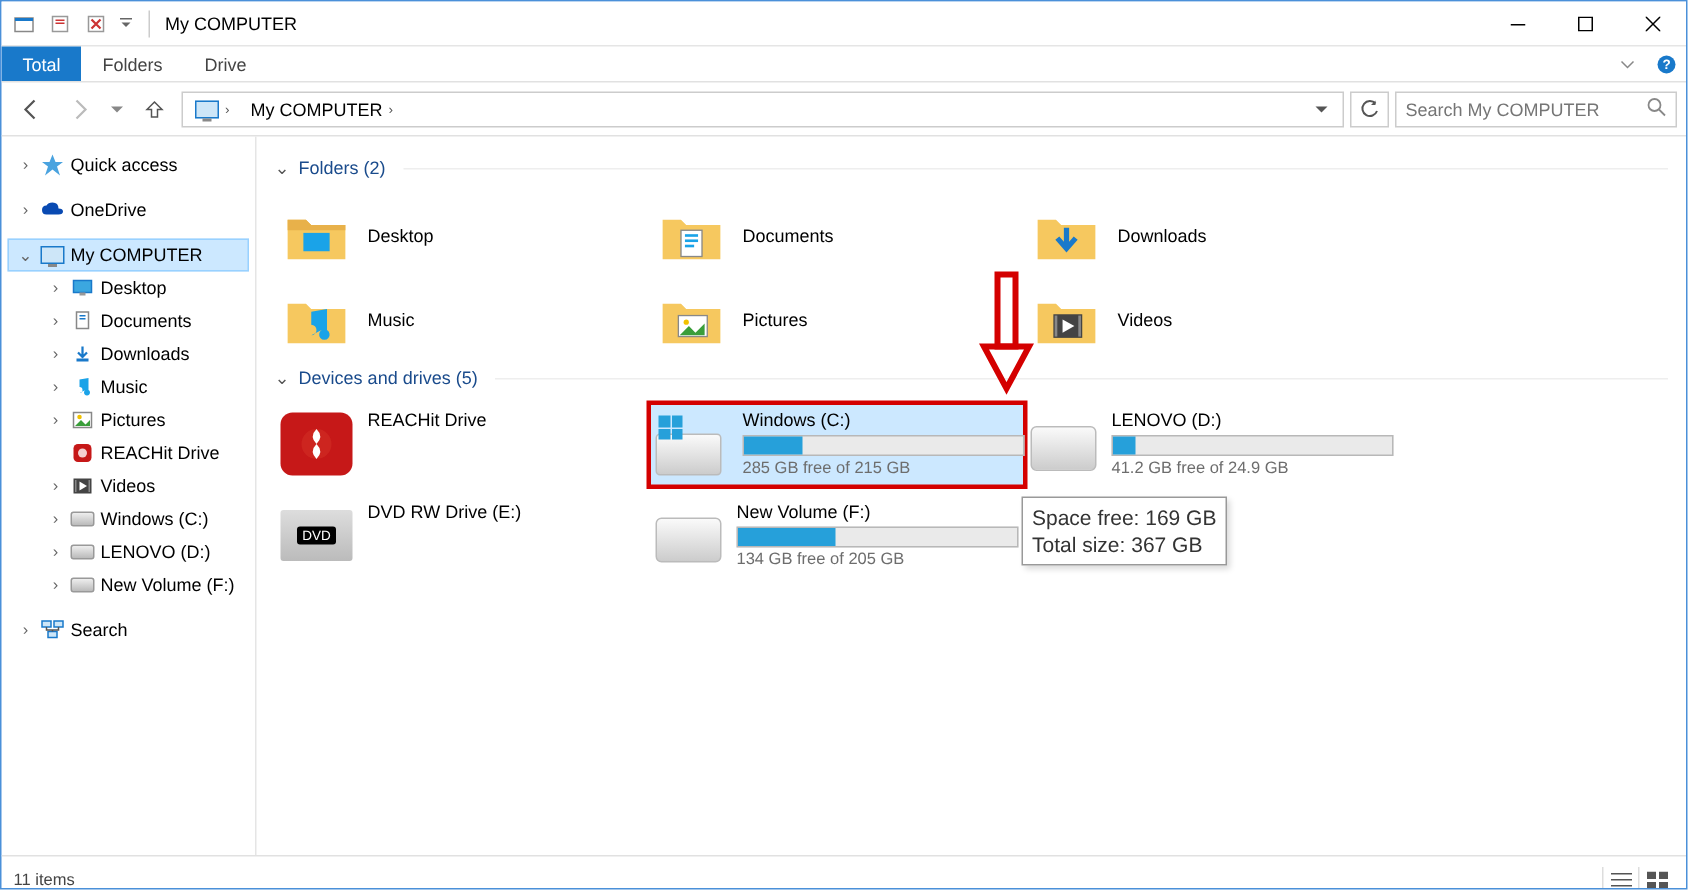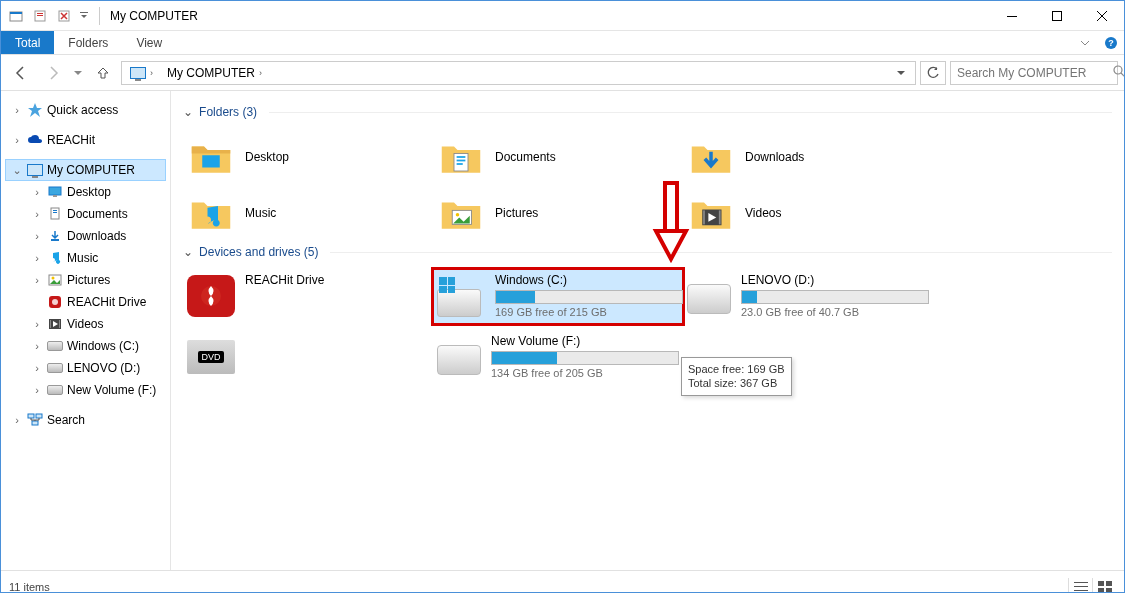--- a/index.html
+++ b/index.html
@@ -23,21 +23,21 @@
 
 .navbar { height: 36px; display: flex; align-items: center; gap: 4px; padding: 0 6px; border-bottom: 1px solid #e1e1e1; }
 .navbtn { width: 28px; height: 28px; display:flex; align-items:center; justify-content:center; color: #999; }
 .navbtn.active { color: #555; }
 .addressbar { flex: 1; height: 24px; border: 1px solid #ccc; display:flex; align-items:center; padding: 0 4px; gap: 6px; }
 .addressbar .crumb { display:flex; align-items:center; gap:4px; padding: 0 4px; }
 .addressbar .chev { color:#555; font-size:9px;}
 .addrspacer { flex:1;}
 .addrctl { width: 20px; height:22px; display:flex; align-items:center; justify-content:center; color:#555;}
 .refresh { width: 26px; height:24px; border:1px solid #ccc; display:flex; align-items:center; justify-content:center;}
-.searchbox { width: 168px; height:24px; border:1px solid #ccc; display:flex; align-items:center; padding:0 6px; color:#888;}
+.searchbox { width: 188px; height:24px; border:1px solid #ccc; display:flex; align-items:center; padding:0 6px; color:#888;}
 .searchbox input { border:none; outline:none; flex:1; font-size:12px; color:#333;}
 .searchbox .sicon { color:#888;}
 
 
 .body { display:flex; height: calc(100% - 30px - 24px - 36px - 22px); }
 .sidebar { width: 170px; border-right: 1px solid #e5e5e5; padding: 8px 4px; overflow:hidden;}
 .treeitem { display:flex; align-items:center; gap:4px; height:22px; padding-left: 6px; white-space:nowrap;}
 .treeitem.sub { padding-left: 26px; }
 .treeitem.selected { background: #cce8ff; border:1px solid #99d1ff; padding-left:5px;}
 .treeitem .exp { width:12px; text-align:center; color:#666; font-size:11px;}
@@ -65,21 +65,21 @@
 .reachit-box { width:48px; height:42px; background:#c61818; border-radius:8px; display:flex; align-items:center; justify-content:center;}
 .dvd-box { width:48px; height:34px; background: linear-gradient(#ddd,#bbb); border-radius:2px; display:flex; align-items:center; justify-content:center; position:relative;}
 .dvd-box .label { background:#000; color:#fff; font-size:9px; padding:1px 3px; border-radius:2px;}
 .hdd-box { width:44px; height:30px; background: linear-gradient(#fafafa,#ccc); border-radius:4px; border:1px solid #bbb; position:relative; margin-top:6px;}
 .win-c-icon { width:48px; height:42px; display:flex; align-items:flex-end; justify-content:flex-start; position:relative;}
 .win-c-icon .hdd { width:44px; height:28px; background: linear-gradient(#fafafa,#ccc); border-radius:3px; border:1px solid #bbb;}
 .win-c-icon .winflag { position:absolute; left:2px; top:2px; width:16px; height:16px; display:grid; grid-template-columns:1fr 1fr; grid-template-rows:1fr 1fr; gap:1px;}
 .win-c-icon .winflag div { background:#26a0da;}
 
 
-.tooltip { position:absolute; background:#fff; border:1px solid #999; padding:4px 6px; font-size:11px; line-height:1.3; box-shadow:2px 2px 4px rgba(0,0,0,.15); color:#333; white-space:nowrap;margin-top:26px;}
+.tooltip { position:absolute; background:#fff; border:1px solid #999; padding:4px 6px; font-size:14px; line-height:1.3; box-shadow:2px 2px 4px rgba(0,0,0,.15); color:#333; white-space:nowrap;}
 
 
 .red-arrow { position:absolute; }
 .red-arrow svg { overflow:visible;}
 
 
 .statusbar { height:22px; border-top:1px solid #e1e1e1; display:flex; align-items:center; padding:16px 8px; font-size:11px; color:#444;}
 .statusbar .sspacer { flex:1;}
 .statusbar .viewbtn { width:24px; height:18px; display:flex; align-items:center; justify-content:center; border-left:1px solid #ddd; color:#555;}
 
@@ -138,21 +138,21 @@
   <div class="ctl close">
       <svg width="10" height="10">
         <path d="M0 0 L10 10 M10 0 L0 10" stroke="#000" stroke-width="1"></path>
       </svg>
     </div>
 </div>
 
 <div class="ribbon">
   <div class="file-tab">Total</div>
   <div class="tab">Folders</div>
-  <div class="tab">View</div>
+  <div class="tab">Drive</div>
   <div class="rspacer"></div>
   <div class="rctl" style="color:#888;">
     <svg width="10" height="10">
         <path d="M1 3 L5 7 L9 3" fill="none" stroke="#888" stroke-width="1"></path>
       </svg>
   </div>
   <div class="rctl">
     <svg width="14" height="14">
         <circle cx="7" cy="7" r="6" fill="#1979ca"></circle>
         <text x="7" y="10" text-anchor="middle" fill="#fff" font-size="9" font-weight="bold">?</text>
@@ -227,21 +227,21 @@
       <span>Quick access</span>
     </div>
     <div style="height:8px;"></div>
     <div class="treeitem">
       <span class="exp">›</span>
       <span class="treeicon">
           <svg width="16" height="12">
             <path d="M4 9 Q1 9 1 6 Q1 3 4 3 Q5 1 8 1 Q12 1 12 5 Q15 5 15 7 Q15 9 12 9 Z" fill="#094ab2"></path>
           </svg>
         </span>
-      <span>REACHit</span>
+      <span>OneDrive</span>
     </div>
     <div style="height:8px;"></div>
     <div class="treeitem selected">
       <span class="exp">⌄</span>
       <span class="treeicon">
           <div class="sm-monitor"></div>
         </span>
       <span>My COMPUTER</span>
     </div>
     <div class="treeitem sub">
@@ -350,21 +350,21 @@
           </svg>
         </span>
       <span>Search</span>
     </div>
   </div>
 
   <div class="content">
 
     <div class="section-header">
       <span class="chev">⌄</span>
-      <span>Folders (3)</span>
+      <span>Folders (2)</span>
       <div style="flex:1;height:1px;background:#eee;margin-left:6px;"></div>
     </div>
     <div class="grid">
       <div class="folder-item">
         <div class="folder-icon">
             <svg class="fsvg" viewBox="0 0 48 40">
               <path d="M2 8 L16 8 L20 12 L46 12 L46 38 L2 38 Z" fill="#f6c85f"></path>
               <path d="M2 8 L16 8 L20 12 L46 12 L46 16 L2 16 Z" fill="#e8b14a"></path>
               <rect x="14" y="18" width="20" height="14" fill="#1aa3e8"></rect>
             </svg>
@@ -457,42 +457,45 @@
                 <div></div>
               </div>
               <div class="hdd"></div>
             </div>
         </div>
         <div class="drive-info">
           <div class="drive-name">Windows (C:)</div>
           <div class="drive-bar">
               <div class="fill" style="width:21%;"></div>
             </div>
-          <div class="drive-free">169 GB free of 215 GB</div>
+          <div class="drive-free">285 GB free of 215 GB</div>
         </div>
       </div>
 
       <div class="drive-item">
         <div class="drive-icon">
             <div class="hdd-box"></div>
           </div>
         <div class="drive-info">
           <div class="drive-name">LENOVO (D:)</div>
           <div class="drive-bar">
               <div class="fill" style="width:8%;"></div>
             </div>
-          <div class="drive-free">23.0 GB free of 40.7 GB</div>
+          <div class="drive-free">41.2 GB free of 24.9 GB</div>
         </div>
       </div>
 
       <div class="drive-item">
         <div class="drive-icon">
             <div class="dvd-box">
               <span class="label">DVD</span>
             </div>
+          </div>
+        <div class="drive-info">
+            <div class="drive-name">DVD RW Drive (E:)</div>
           </div>
       </div>
 
       <div class="drive-item">
         <div class="drive-icon">
             <div class="hdd-box"></div>
           </div>
         <div class="drive-info">
           <div class="drive-name">New Volume (F:)</div>
           <div class="drive-bar">

